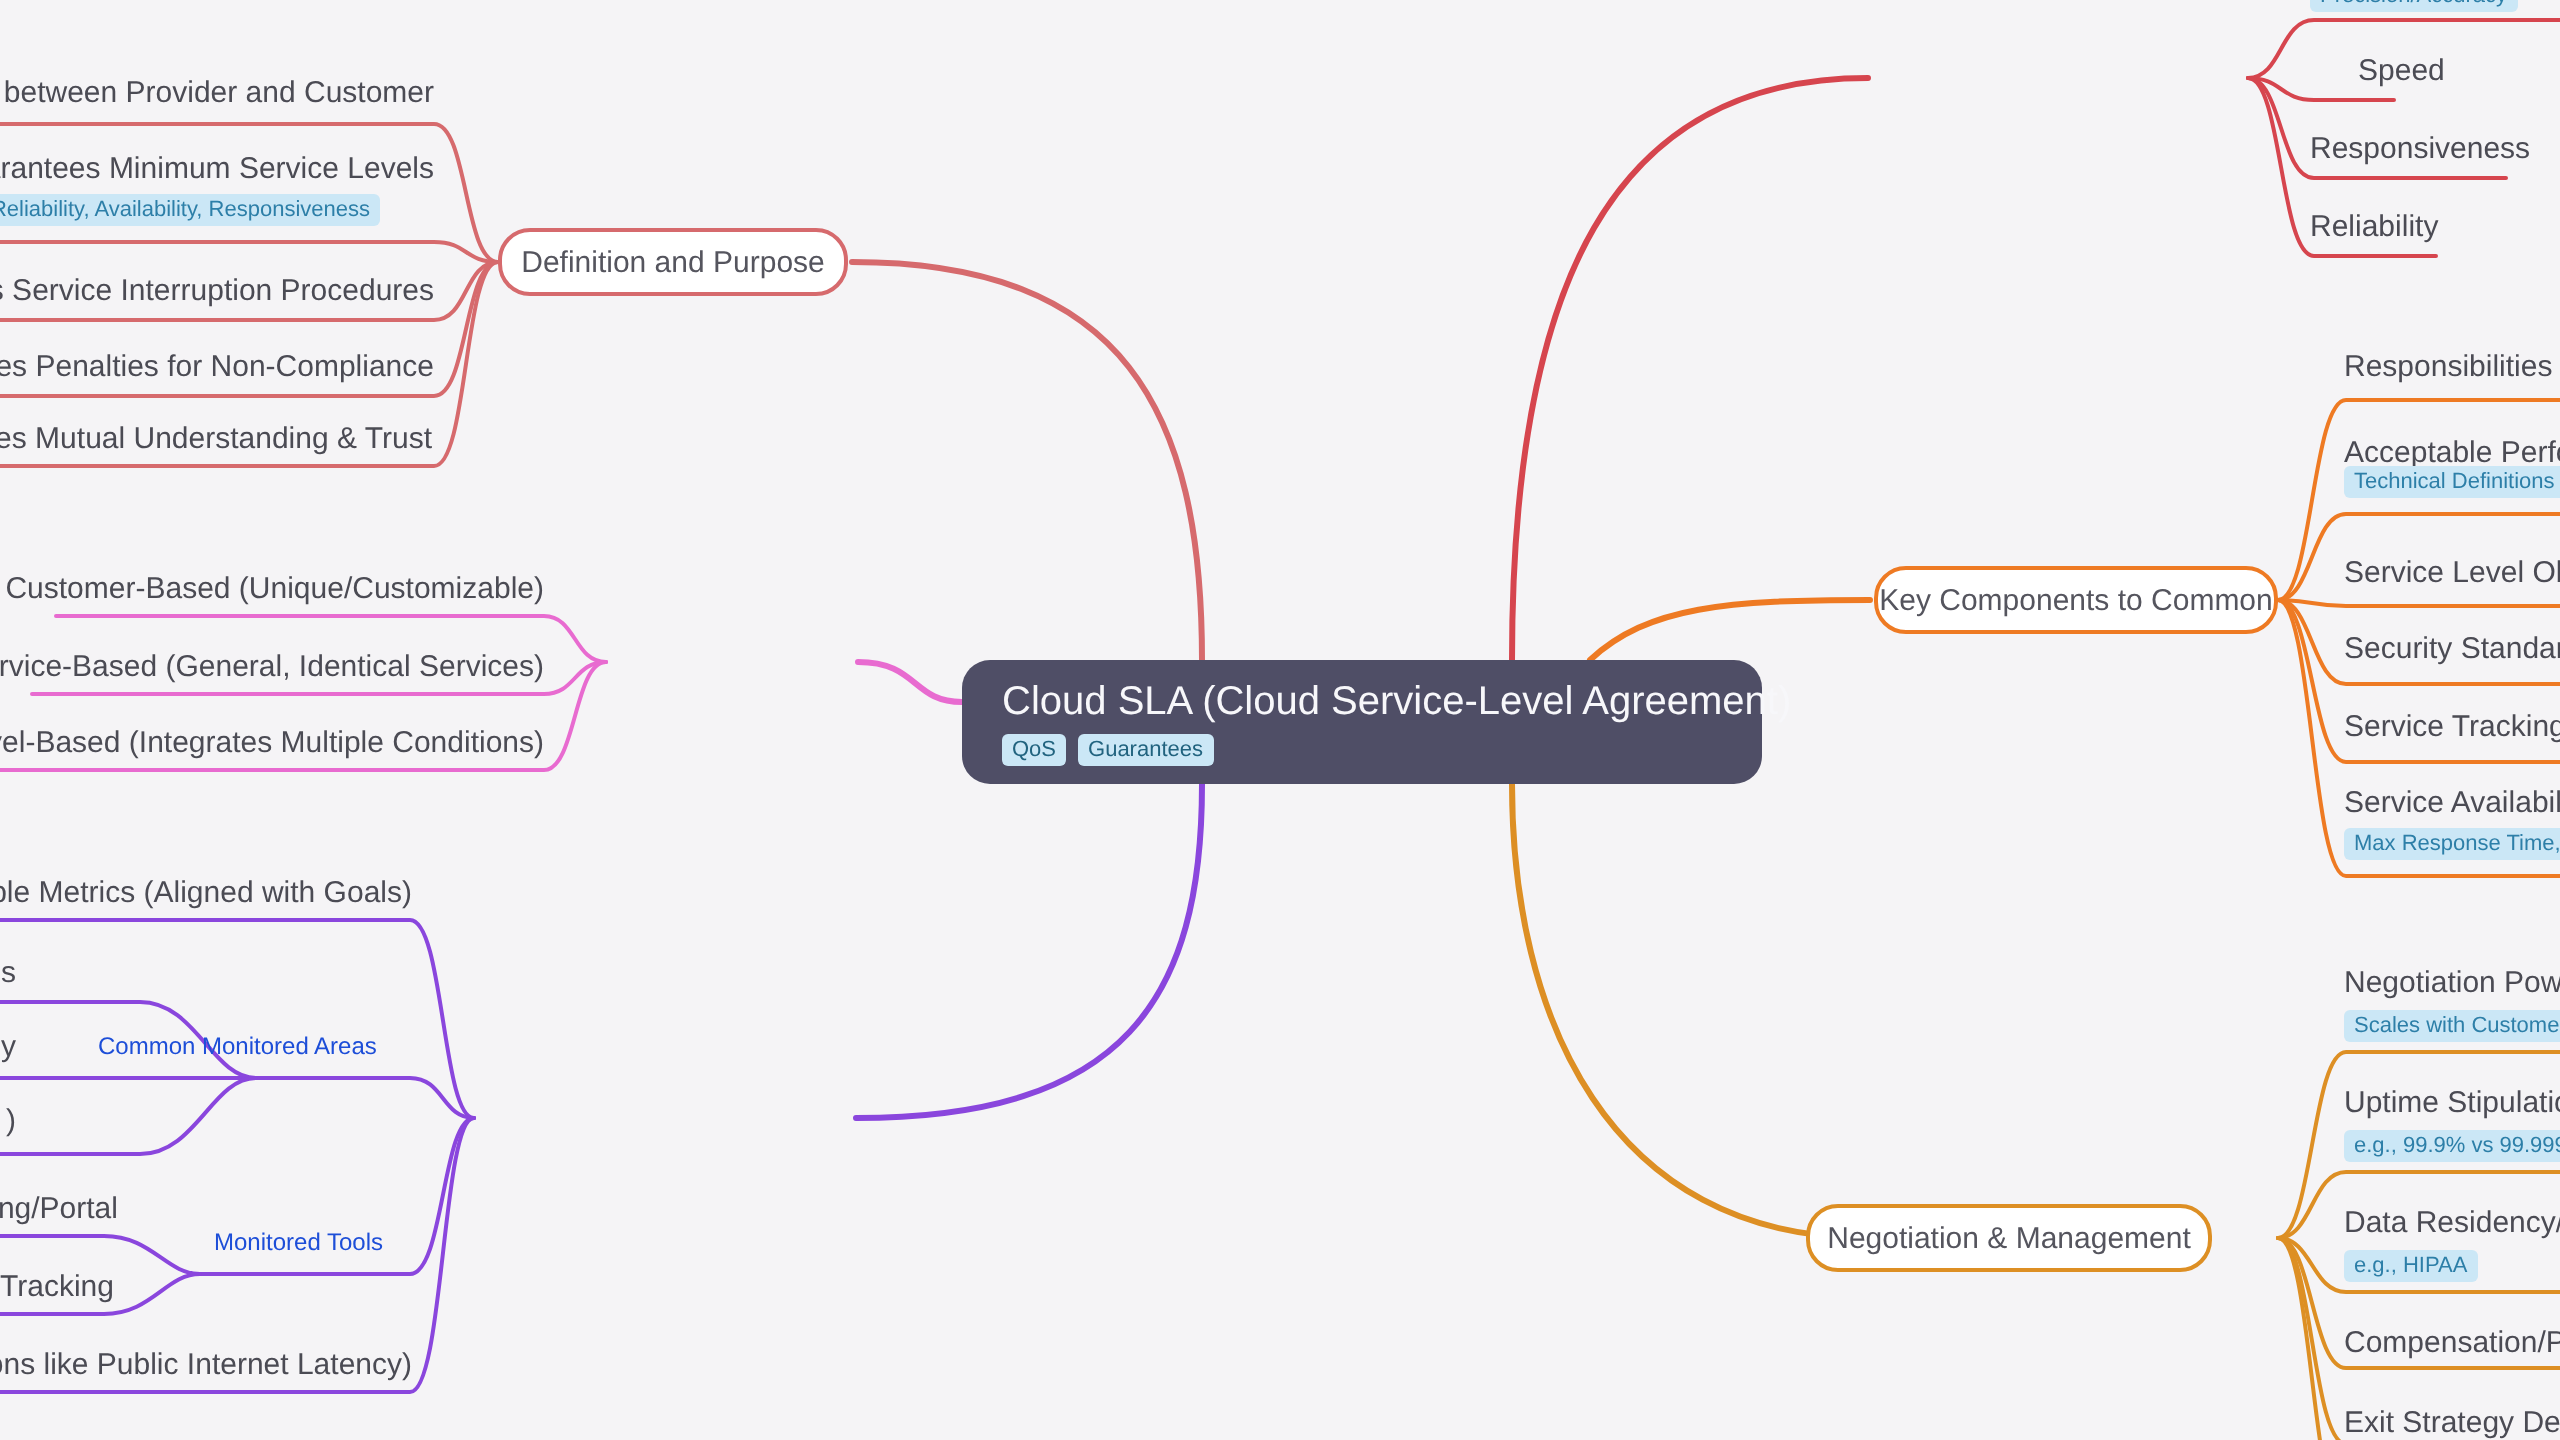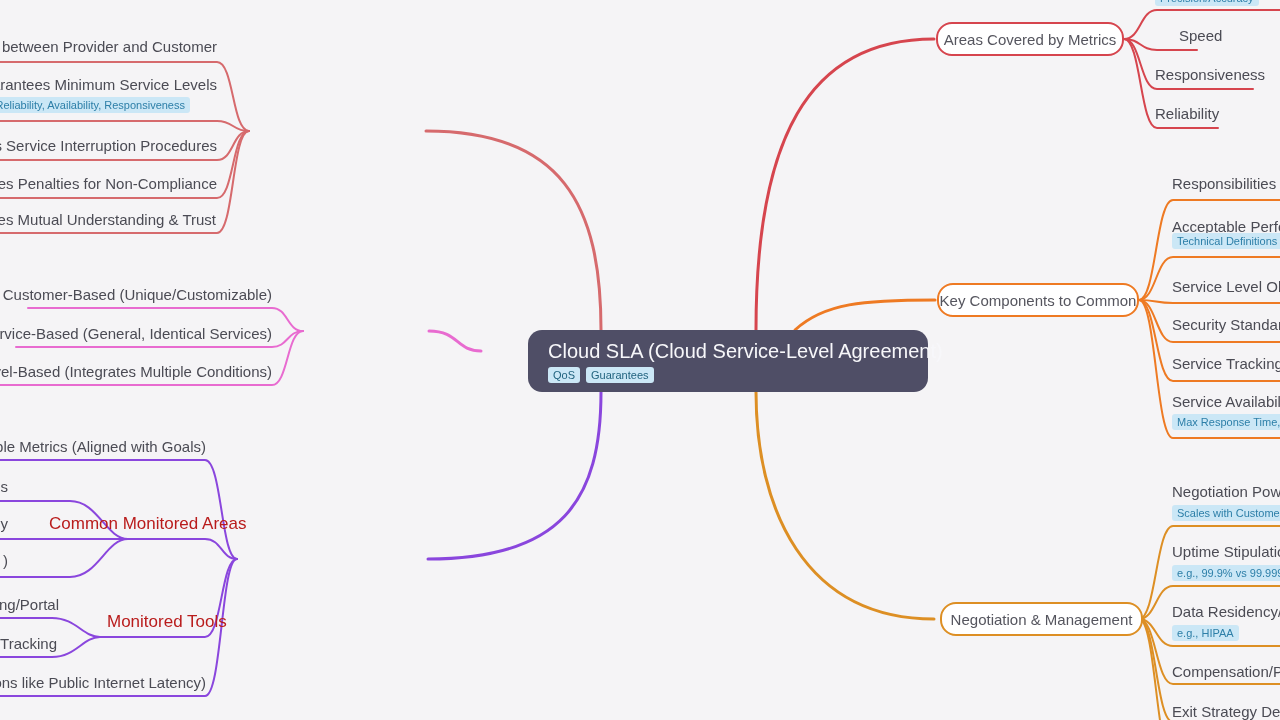--- a/index.html
+++ b/index.html
@@ -8,42 +8,42 @@
     background:#f5f4f6;
     font-family:"Liberation Sans", sans-serif;
   }
   .stage{position:absolute;left:0;top:0;width:1280px;height:720px;}
   svg.links{position:absolute;left:0;top:0;}
   .leaf{
     position:absolute;font-size:15px;line-height:19px;color:#4b4b54;
     white-space:nowrap;
   }
   .glabel{
-    position:absolute;font-size:17px;line-height:19px;color:#b91c1c;
+    position:absolute;font-size:12px;line-height:19px;color:#1d4ed8;
     white-space:nowrap;
   }
   .tag{
     position:absolute;font-size:11px;line-height:14px;padding:1px 5px;
     border-radius:3px;background:#cbe7f6;color:#2d7fa8;white-space:nowrap;
   }
   .bubble{
     position:absolute;display:flex;align-items:center;justify-content:center;
     background:#ffffff;border:2px solid #999;border-radius:16px;
     font-size:15px;color:#55555e;white-space:nowrap;box-sizing:border-box;
   }
   .b-definition{border-color:#d66a6d;}
   .b-types{border-color:#e86bd0;}
   .b-monitoring{border-color:#8a46dd;}
   .b-areas{border-color:#d6454e;}
   .b-components{border-color:#ee7a23;}
   .b-negotiation{border-color:#dd8f24;}
   .center-node{
     position:absolute;left:481px;top:330px;width:400px;height:62px;
     background:#4f4e66;border-radius:14px;box-sizing:border-box;
-    padding:9px 20px 8px 20px;color:#f7f7fa;margin-left:47px;
+    padding:9px 20px 8px 20px;color:#f7f7fa;
   }
   .center-title{font-size:20px;line-height:24px;white-space:nowrap;}
   .center-tags{display:flex;gap:6px;margin-top:4px;}
   .center-tags .ctag{
     font-size:11px;line-height:14px;padding:1px 5px;border-radius:3px;
     background:#cbe7f6;color:#21637f;white-space:nowrap;
   }
 </style>
 </head>
 <body>
@@ -113,27 +113,27 @@
   </svg>
 
   <div class="center-node">
     <div class="center-title">Cloud SLA (Cloud Service-Level Agreement)</div>
     <div class="center-tags">
       <span class="ctag">QoS</span>
       <span class="ctag">Guarantees</span>
     </div>
   </div>
 
-  <div class="bubble b-areas" style="left:936px;top:22px;width:188px;height:34px;">
-    <span>Areas Covered by Metrics</span>
+  <div class="bubble b-definition" style="left:249px;top:114px;width:175px;height:34px;">
+    <span>Definition and Purpose</span>
   </div>
   <div class="bubble b-components" style="left:937px;top:283px;width:202px;height:34px;">
     <span>Key Components to Common</span>
   </div>
-  <div class="bubble b-negotiation" style="left:940px;top:602px;width:203px;height:34px;align-items:center;">
+  <div class="bubble b-negotiation" style="left:903px;top:602px;width:203px;height:34px;align-items:center;">
     <span>Negotiation &amp; Management</span>
   </div>
 
   <div class="leaf" style="right:1063px;top:37px;">Agreement between Provider and Customer</div>
   <div class="leaf" style="right:1063px;top:75px;">Guarantees Minimum Service Levels</div>
   <div class="tag" style="right:1090px;top:97px;">Reliability, Availability, Responsiveness</div>
   <div class="leaf" style="right:1063px;top:136px;">Governs Service Interruption Procedures</div>
   <div class="leaf" style="right:1063px;top:174px;">Describes Penalties for Non-Compliance</div>
   <div class="leaf" style="right:1064px;top:210px;">Establishes Mutual Understanding &amp; Trust</div>
 

